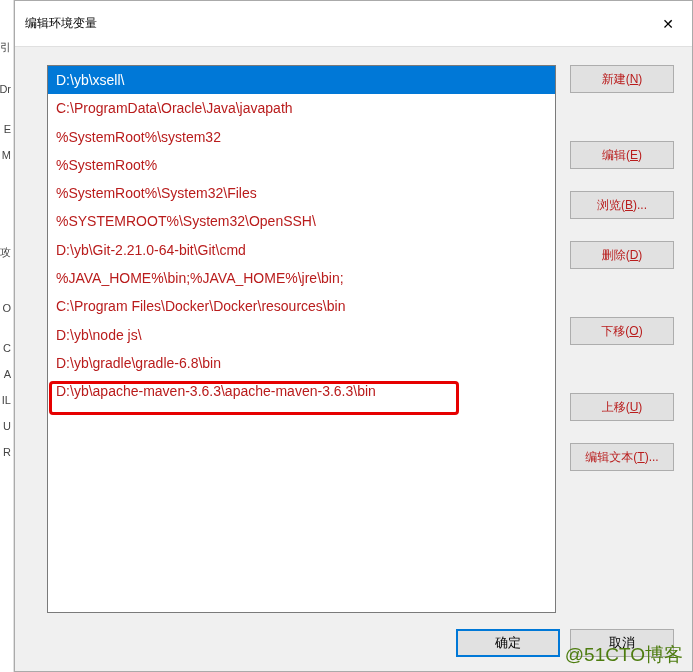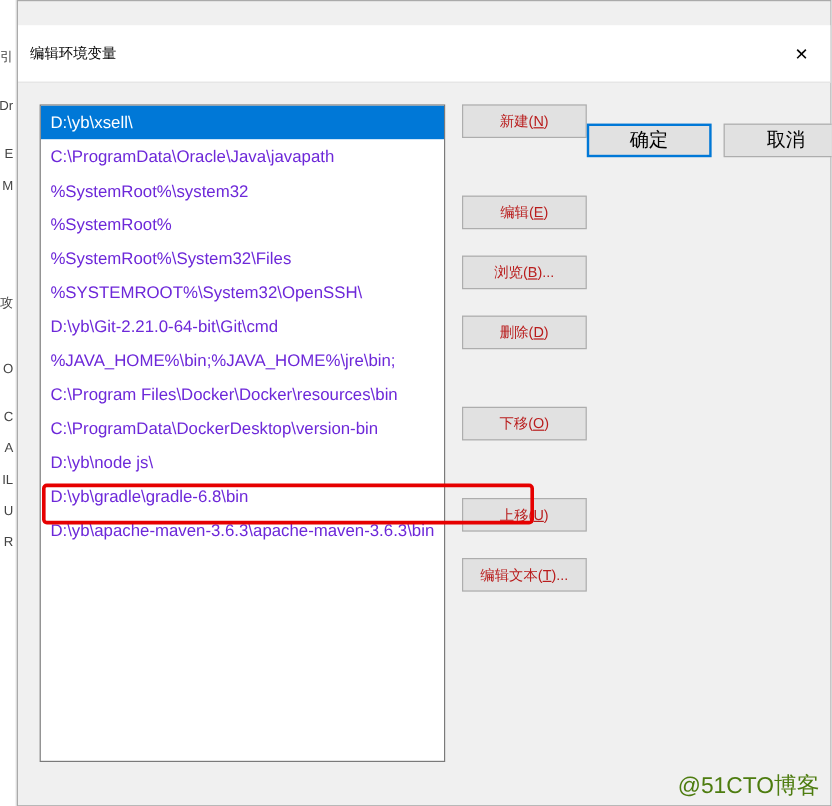--- a/index.html
+++ b/index.html
@@ -40,41 +40,40 @@
       display: flex;
       flex-direction: column;
     }
     .titlebar {
       height: 48px;
       background: #fff;
       border-bottom: 1px solid #e0e0e0;
       display: flex;
       align-items: center;
       padding: 0 2px 0 10px;
-      margin-top: 20px;
     }
     .titlebar-title {
       flex: 1;
       font-size: 12px;
       color: #000;
     }
     .close-btn {
       width: 44px;
       height: 32px;
       display: flex;
       align-items: center;
       justify-content: center;
       cursor: pointer;
     }
     .close-x { font-size: 14px; font-family: Arial; }
     .body {
       flex: 1;
-      padding: 18px 18px 10px 18px;
-      display: flex;
-      flex-direction: row;
+      padding: 18px 18px 10px 32px;
+      display: flex;
+      flex-direction: column;
     }
     .main-row {
       display: flex;
       gap: 14px;
       flex: 1;
       min-height: 0;
     }
     .list-wrap {
       position: relative;
       flex: 1;
@@ -82,21 +81,21 @@
     .listbox {
       width: 100%;
       height: 548px;
       background: #fff;
       border: 1px solid #7a7a7a;
       overflow: auto;
     }
     .list-item {
       padding: 4px 8px 4px 8px;
       font-size: 14px;
-      color: #6d28d9;
+      color: #b91c1c;
       cursor: default;
       white-space: nowrap;
       line-height: 1.45;
     }
     .list-item.selected {
       background: #0078d7;
       color: #fff;
     }
     .highlight-box {
       position: absolute;
@@ -133,21 +132,21 @@
       justify-content: flex-end;
       gap: 10px;
       padding-top: 16px;
       padding-bottom: 4px;
     }
     .footer .fbtn {
       width: 104px;
       height: 28px;
       background: #e1e1e1;
       border: 1px solid #adadad;
-      font-size: 16px;
+      font-size: 13px;
       cursor: pointer;
       display: flex;
       align-items: center;
       justify-content: center;
     }
     .footer .fbtn.primary {
       border: 2px solid #0078d7;
       background: #e1e1e1;
     }
     .watermark {
@@ -200,21 +199,20 @@
         <div class="listbox" id="listbox">
             <div class="list-item selected">D:\yb\xsell\</div>
             <div class="list-item">C:\ProgramData\Oracle\Java\javapath</div>
             <div class="list-item">%SystemRoot%\system32</div>
             <div class="list-item">%SystemRoot%</div>
             <div class="list-item">%SystemRoot%\System32\Files</div>
             <div class="list-item">%SYSTEMROOT%\System32\OpenSSH\</div>
             <div class="list-item">D:\yb\Git-2.21.0-64-bit\Git\cmd</div>
             <div class="list-item">%JAVA_HOME%\bin;%JAVA_HOME%\jre\bin;</div>
             <div class="list-item">C:\Program Files\Docker\Docker\resources\bin</div>
-            <div class="list-item">C:\ProgramData\DockerDesktop\version-bin</div>
             <div class="list-item">D:\yb\node js\</div>
             <div class="list-item">D:\yb\gradle\gradle-6.8\bin</div>
             <div class="list-item">D:\yb\apache-maven-3.6.3\apache-maven-3.6.3\bin</div>
           </div>
         <div class="highlight-box"></div>
       </div>
       <div class="btn-col">
         <div class="btn btn-gap-big">
             <span>新建(<u>N</u>)</span>
           </div>

